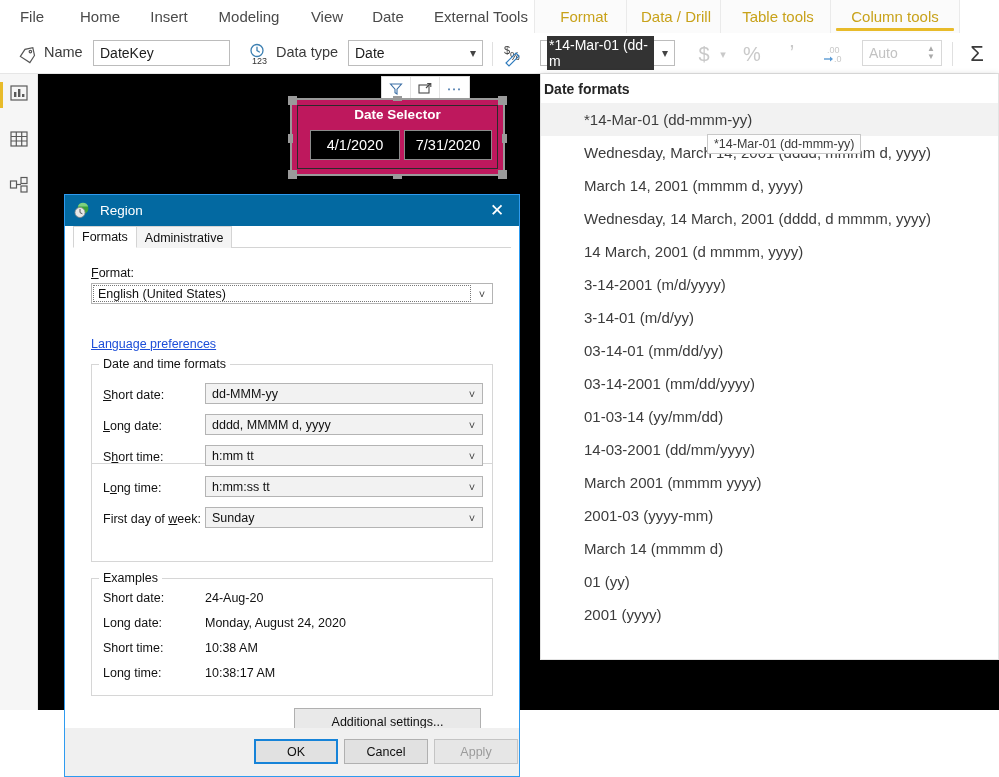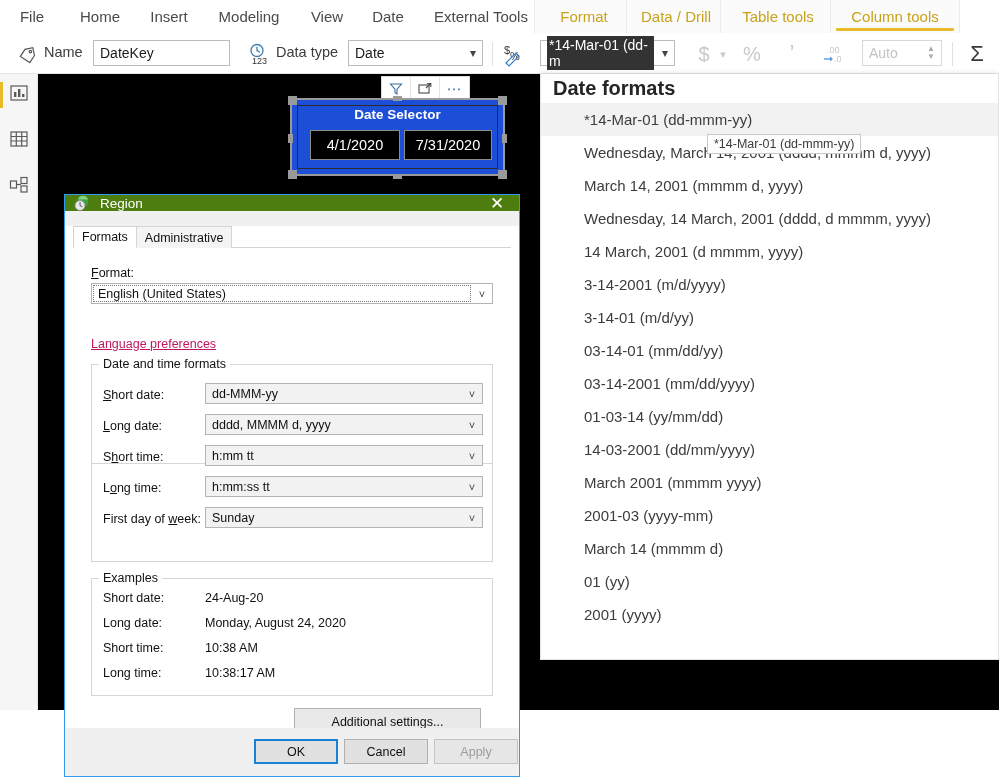--- a/index.html
+++ b/index.html
@@ -98,21 +98,21 @@
   }
   .vis-hdr .vh {
     width:29px; height:23px; display:flex; align-items:center; justify-content:center;
     border-right:1px solid #e4e4e4; color:#4a4a4a; font-size:13px;
   }
   .vis-hdr .vh:last-child { border-right:none; }
 
   
   .slicer {
     position:absolute; left:290px; top:98px; width:215px; height:78px;
-    background:#1d4ed8; border:2px solid #9a9a9a;
+    background:#be185d; border:2px solid #9a9a9a;
   }
   .slicer-inner {
     position:absolute; left:5px; top:5px; right:5px; bottom:5px;
     border:1px solid #2b2b2b;
   }
   .slicer-title {
     position:absolute; left:0; right:0; top:7px;
     text-align:center; color:#ffffff; font-size:13.5px; font-weight:bold;
   }
   .slicer-box {
@@ -125,22 +125,22 @@
 
   
   .fmt-panel {
     position:absolute; left:540px; top:74px; width:459px; height:586px;
     background:#ffffff;
     box-shadow: 0 2px 7px rgba(0,0,0,0.28);
     border:1px solid #e3e3e3; border-top:none;
   }
   .fmt-header {
     position:absolute; left:0; top:0; width:100%; height:29px;
-    display:flex; align-items:center; padding-left:12px;
-    font-size:20px; font-weight:bold; color:#252525;
+    display:flex; align-items:center; padding-left:3px;
+    font-size:14px; font-weight:bold; color:#252525;
   }
   .fmt-list { position:absolute; left:0; top:29px; width:100%; }
   .fmt-item {
     height:33px; display:flex; align-items:center;
     padding-left:43px; font-size:15px; color:#3c3c3c;
     white-space:nowrap;
   }
   .fmt-item.sel { background:#f2f2f2; }
 
   .tooltip {
@@ -151,22 +151,22 @@
   }
 
   
   .dialog {
     position:absolute; left:64px; top:194px; width:456px; height:583px;
     background:#f0f0f0; border:1px solid #2e9bf0;
     z-index:60;
     font-size:12.5px; color:#1a1a1a;
   }
   .dlg-title {
-    position:absolute; left:0; top:0; width:100%; height:16px;
-    background:#4d7c0f; display:flex; align-items:center;
+    position:absolute; left:0; top:0; width:100%; height:31px;
+    background:#0369a1; display:flex; align-items:center;
   }
   .dlg-title .t-icon { margin-left:9px; width:17px; height:17px; position:relative; }
   .dlg-title .t-text { margin-left:9px; color:#ffffff; font-size:13.5px; }
   .dlg-title .t-close {
     margin-left:auto; width:44px; height:31px;
     display:flex; align-items:center; justify-content:center;
     color:#fff; font-size:17px;
   }
   .dlg-body {
     position:absolute; left:0; top:31px; width:100%; bottom:48px;
@@ -196,21 +196,21 @@
   .combo .cchev {
     margin-left:auto; width:20px; height:19px;
     display:flex; align-items:center; justify-content:center;
     color:#444; font-size:11px;
   }
   .combo .focusring {
     position:absolute; left:1px; top:1px; right:21px; bottom:1px;
     border:1px dotted #777;
   }
 
-  .link { position:absolute; font-size:12.5px; color:#be185d; text-decoration:underline; }
+  .link { position:absolute; font-size:12.5px; color:#1d4ed8; text-decoration:underline; }
 
   .group {
     position:absolute; border:1px solid #d6d6d6;
   }
   .group-title {
     position:absolute; top:-8px; left:8px; background:#ffffff;
     padding:0 4px; font-size:12.5px; color:#111;
   }
 
   .ex-row { position:absolute; font-size:12.5px; color:#111; }

